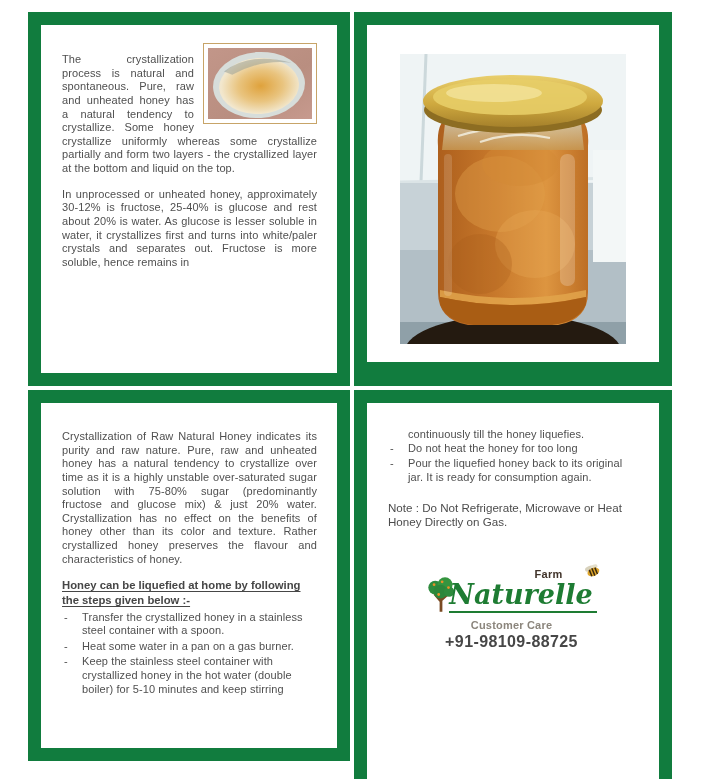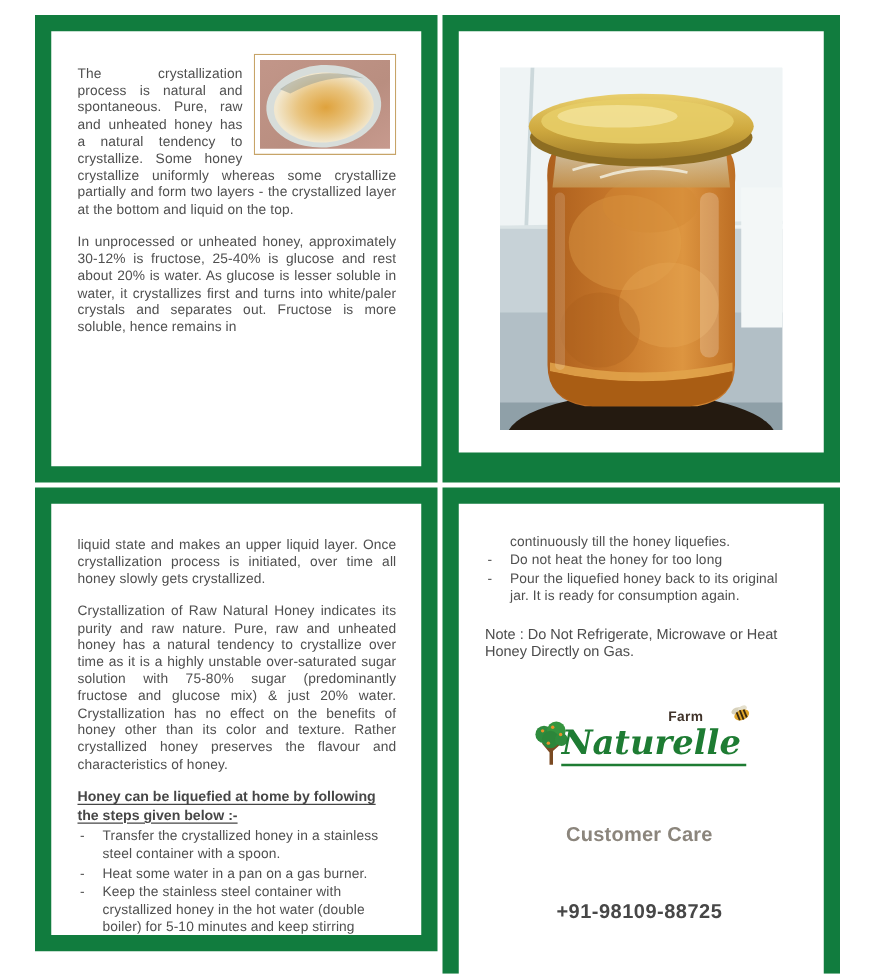--- a/index.html
+++ b/index.html
@@ -38,35 +38,35 @@
   }
   ul.steps li::before { content:"-"; position:absolute; left:2px; top:0; color:#4f4f4f; }
 
   .continuation-line {
     margin:0; padding-left:20px; font-size:11px; line-height:1.24; color:#4f4f4f;
     letter-spacing:.1px; text-align:left;
   }
   .note-text { margin:16px 0 7px 0; font-size:11.6px; line-height:1.28; color:#4c4c4c; text-align:left; }
   .query-text { margin:0; font-size:11.2px; line-height:1.26; color:#4f4f4f; text-align:left; max-width:252px; }
 
-  .logo-wrap { margin-top:46px; display:flex; flex-direction:column; align-items:center;gap:41px; }
+  .logo-wrap { margin-top:46px; display:flex; flex-direction:column; align-items:center; }
   .logo-row { position:relative; display:flex; align-items:flex-end; }
   .tree-icon { width:30px; height:37px; flex:0 0 auto; }
   .naturelle-text {
     font-family:"DejaVu Serif", serif; font-style:italic; font-weight:bold;
     font-size:27px; line-height:1; color:var(--logo-green,#1e7c33);
     border-bottom:2.5px solid var(--logo-green,#1e7c33);
     padding:2px 4px 3px 0; margin-left:-7px;
   }
   .farm-label {
     position:absolute; top:-8px; right:34px; font-size:11px; font-weight:bold;
     color:#40332a; letter-spacing:.3px;
   }
   .bee-icon { position:absolute; top:-13px; right:-6px; width:20px; height:16px; }
-  .customer-care-label { margin-top:6px; font-size:16px; font-weight:bold; color:#8b857c; letter-spacing:.2px; }
+  .customer-care-label { margin-top:6px; font-size:11px; font-weight:bold; color:#8b857c; letter-spacing:.2px; }
   .phone-number { margin-top:2px; font-size:16px; font-weight:bold; color:#474747; letter-spacing:.4px; }
 </style>
 </head>
 <body>
 
 <div class="page">
 
   <div class="card" id="card-tl">
     <p class="body-text">
       <span class="photo-small">
@@ -146,21 +146,20 @@
       <rect x="44" y="100" width="8" height="142" rx="4" fill="#ffffff" opacity=".15"></rect>
 
       <ellipse cx="113" cy="56" rx="89" ry="23" fill="#8d6d22"></ellipse>
       <ellipse cx="113" cy="47" rx="90" ry="26" fill="url(#lidg)"></ellipse>
       <ellipse cx="110" cy="43" rx="77" ry="18" fill="#e7cd67" opacity=".9"></ellipse>
       <ellipse cx="94" cy="39" rx="48" ry="9" fill="#f2e298" opacity=".85"></ellipse>
     </svg>
   </div>
 
   <div class="card" id="card-bl">
-    <p class="body-text">liquid state and makes an upper liquid layer. Once crystallization process is initiated, over time all honey slowly gets crystallized.</p>
     <p class="body-text">Crystallization of Raw Natural Honey indicates its purity and raw nature. Pure, raw and unheated honey has a natural tendency to crystallize over time as it is a highly unstable over-saturated sugar solution with 75-80% sugar (predominantly fructose and glucose mix) &amp; just 20% water. Crystallization has no effect on the benefits of honey other than its color and texture. Rather crystallized honey preserves the flavour and characteristics of honey.</p>
     <h3 class="list-heading">Honey can be liquefied at home by following the steps given below :-</h3>
     <ul class="steps">
       <li><span>Transfer the crystallized honey in a stainless steel container with a spoon.</span></li>
       <li><span>Heat some water in a pan on a gas burner.</span></li>
       <li><span>Keep the stainless steel container with crystallized honey in the hot water (double boiler) for 5-10 minutes and keep stirring</span></li>
     </ul>
   </div>
 
   <div class="card" id="card-br">

